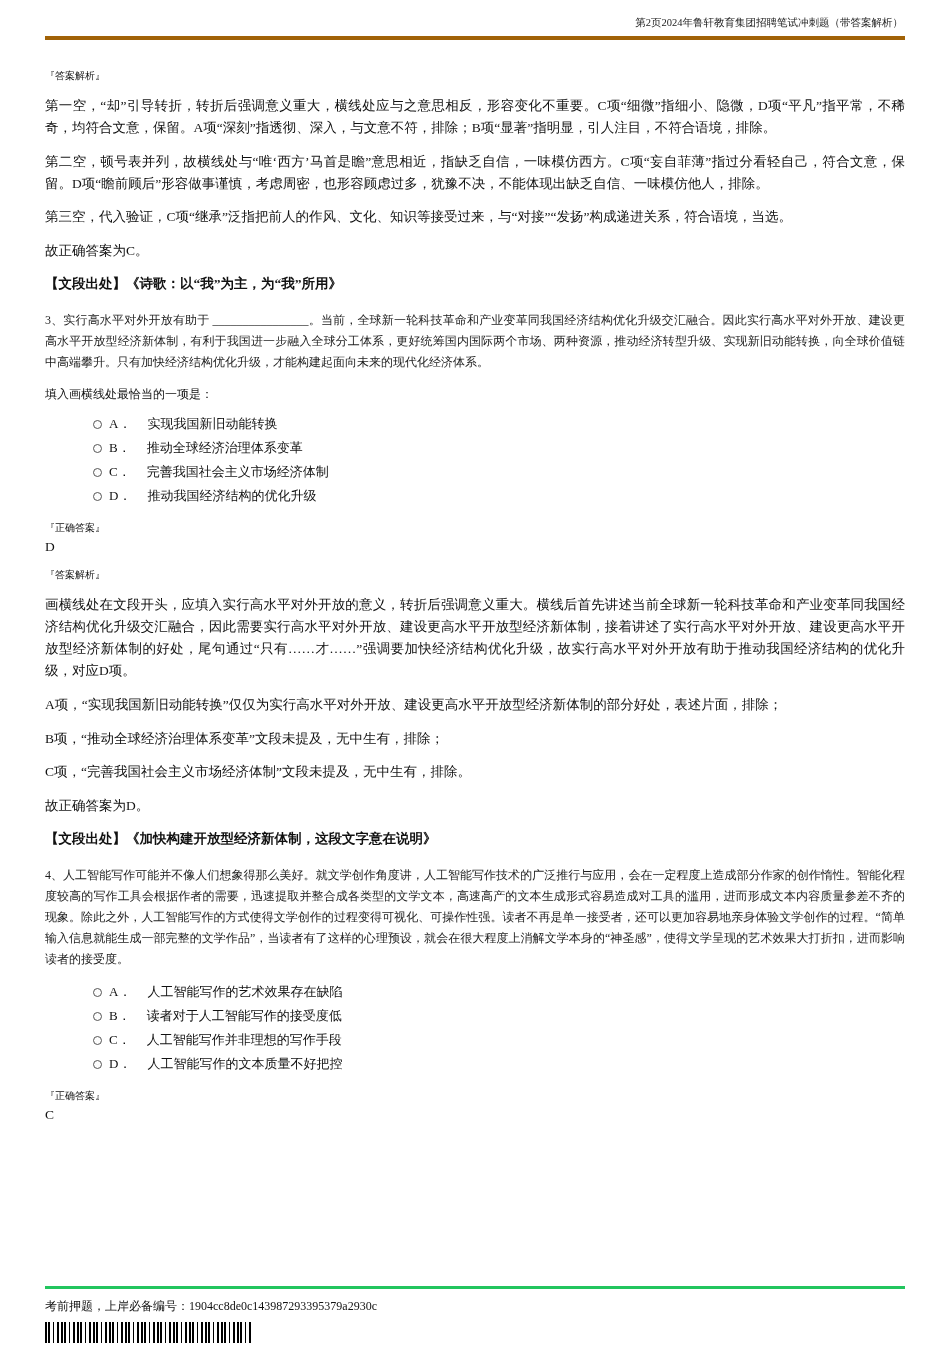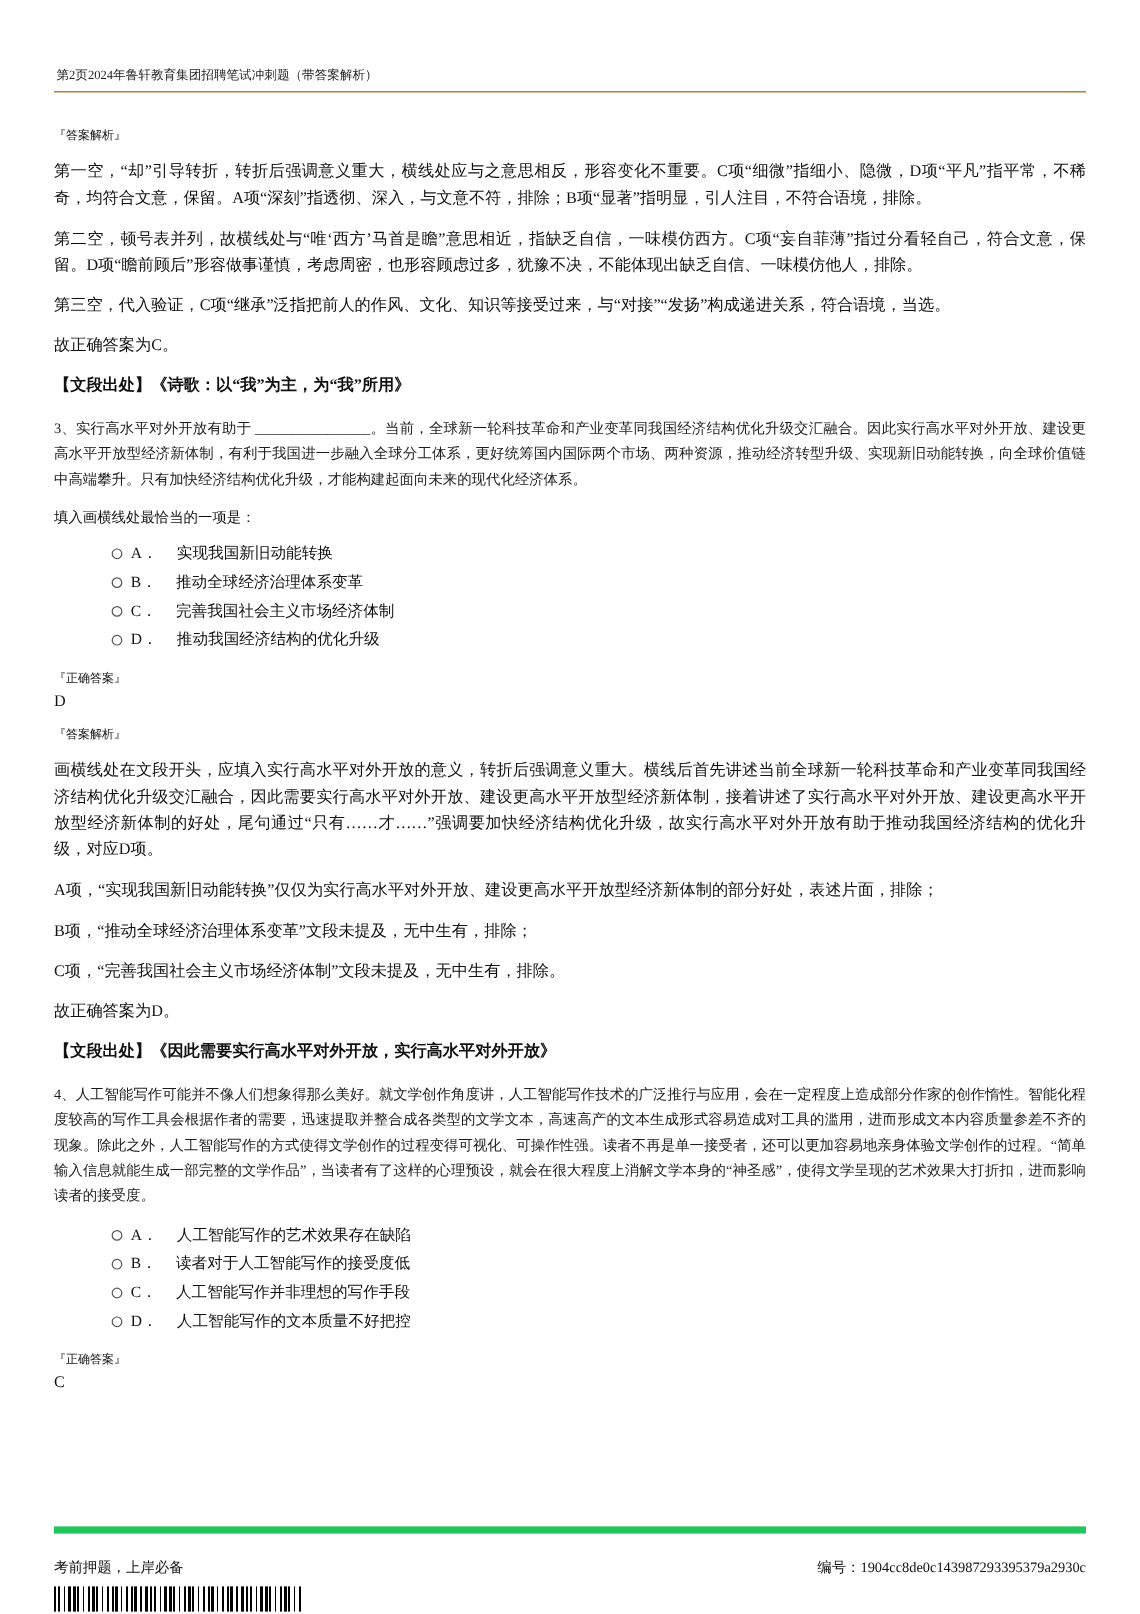--- a/index.html
+++ b/index.html
@@ -11,27 +11,26 @@
   .page {
     position: relative;
     width: 950px;
     height: 1345px;
     background: #fff;
     padding: 12px 45px 0 45px;
     overflow: hidden;
   }
   .header {
     display: flex;
-    justify-content: flex-start;
+    justify-content: flex-end;
     align-items: flex-end;
     font-size: 10.5px;
     padding: 4px 2px 6px 2px;
-    border-bottom: 1px solid #a16207;
+    border-bottom: 4px solid #a16207;
     color: #222;
-    margin-top: 40px;
   }
   .content { padding-top: 16px; }
   .label {
     font-size: 10px;
     margin: 13px 0 4px 0;
   }
   .para {
     font-size: 13.5px;
     line-height: 1.62;
     text-align: justify;
@@ -80,25 +79,24 @@
     font-size: 13.5px;
     margin: 2px 0 8px 0;
   }
   .footer {
     position: absolute;
     left: 45px;
     right: 45px;
     bottom: 2px;
   }
   .footer-top {
-    border-top: 6px solid #22c55e;
+    border-top: 3px solid #22c55e;
     display: flex;
-    justify-content: space-between;
     font-size: 12px;
-    padding-top: 20px;
+    padding-top: 9px;
     color: #111;
   }
   .barcode {
     margin-top: 7px;
     width: 208px;
     height: 21px;
     background: repeating-linear-gradient(90deg,
       #000 0 2px, #fff 2px 3px,
       #000 3px 5px, #fff 5px 8px,
       #000 8px 9px, #fff 9px 12px,
@@ -149,21 +147,21 @@
       </div>
     </div>
     <p class="label">『正确答案』</p>
     <p class="answer">D</p>
     <p class="label">『答案解析』</p>
     <p class="para">画横线处在文段开头，应填入实行高水平对外开放的意义，转折后强调意义重大。横线后首先讲述当前全球新一轮科技革命和产业变革同我国经济结构优化升级交汇融合，因此需要实行高水平对外开放、建设更高水平开放型经济新体制，接着讲述了实行高水平对外开放、建设更高水平开放型经济新体制的好处，尾句通过“只有……才……”强调要加快经济结构优化升级，故实行高水平对外开放有助于推动我国经济结构的优化升级，对应D项。</p>
     <p class="para">A项，“实现我国新旧动能转换”仅仅为实行高水平对外开放、建设更高水平开放型经济新体制的部分好处，表述片面，排除；</p>
     <p class="para">B项，“推动全球经济治理体系变革”文段未提及，无中生有，排除；</p>
     <p class="para">C项，“完善我国社会主义市场经济体制”文段未提及，无中生有，排除。</p>
     <p class="conclusion">故正确答案为D。</p>
-    <p class="source"><span>【文段出处】</span><span>《因此需要实行高水平对外开放，实行高水平对外开放》</span></p>
+    <p class="source"><span>【文段出处】</span><span>《加快构建开放型经济新体制，这段文字意在说明》</span></p>
 
     <p class="stem">4、人工智能写作可能并不像人们想象得那么美好。就文学创作角度讲，人工智能写作技术的广泛推行与应用，会在一定程度上造成部分作家的创作惰性。智能化程度较高的写作工具会根据作者的需要，迅速提取并整合成各类型的文学文本，高速高产的文本生成形式容易造成对工具的滥用，进而形成文本内容质量参差不齐的现象。除此之外，人工智能写作的方式使得文学创作的过程变得可视化、可操作性强。读者不再是单一接受者，还可以更加容易地亲身体验文学创作的过程。“简单输入信息就能生成一部完整的文学作品”，当读者有了这样的心理预设，就会在很大程度上消解文学本身的“神圣感”，使得文学呈现的艺术效果大打折扣，进而影响读者的接受度。</p>
     <div class="options">
       <div class="option">
         <span class="radio"></span>
         <span class="opt-key">A．</span>
         <span class="opt-text">人工智能写作的艺术效果存在缺陷</span>
       </div>
       <div class="option">
         <span class="radio"></span>

